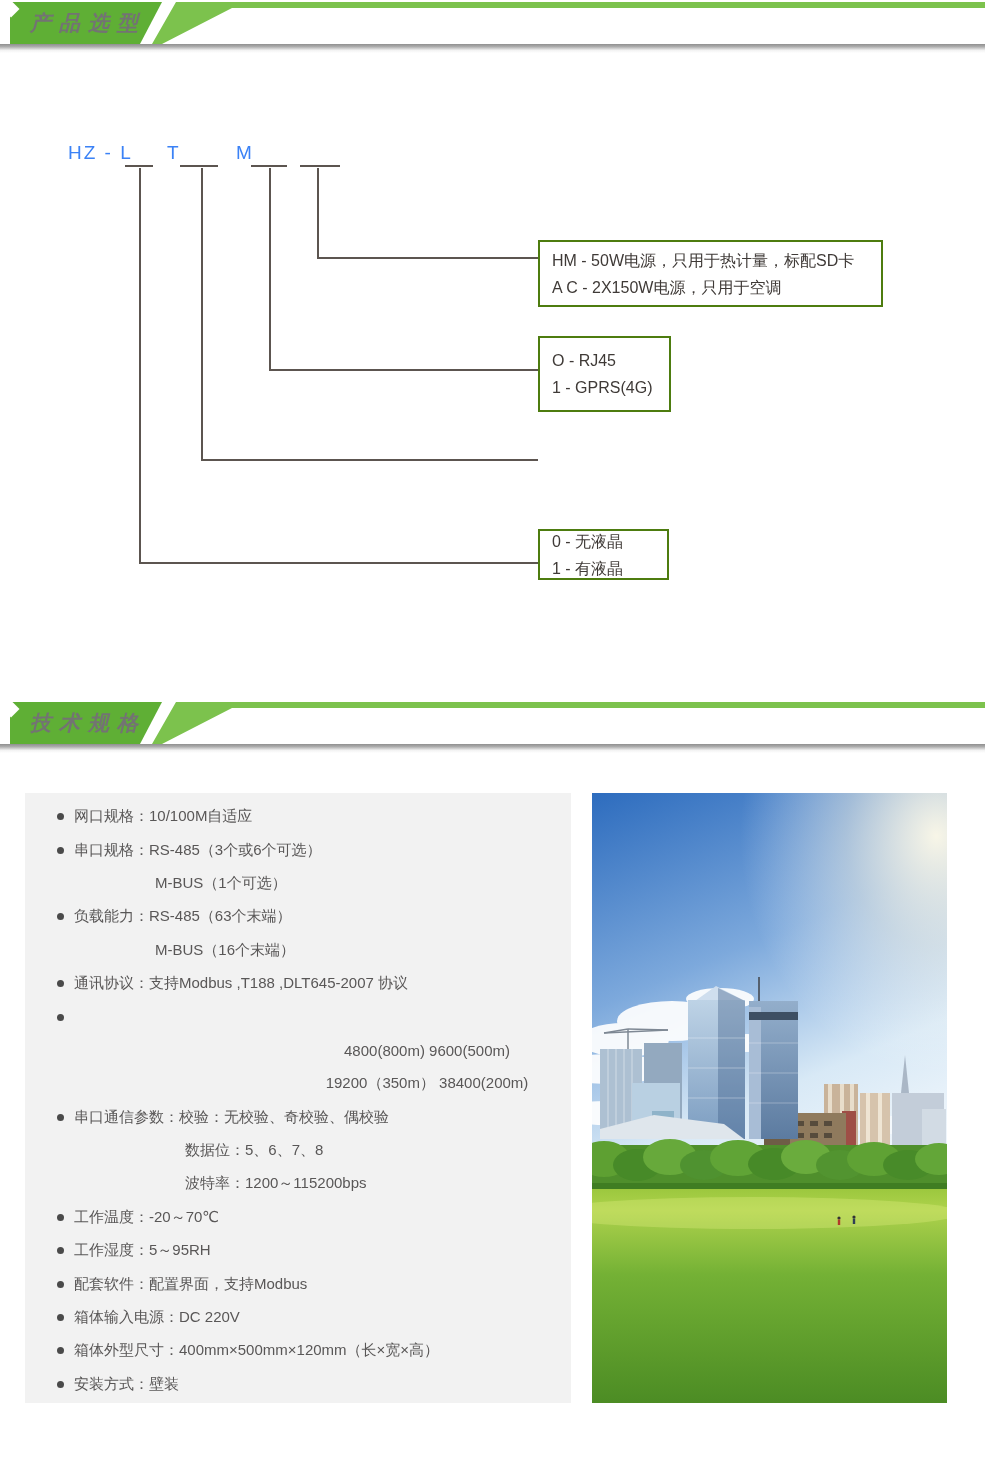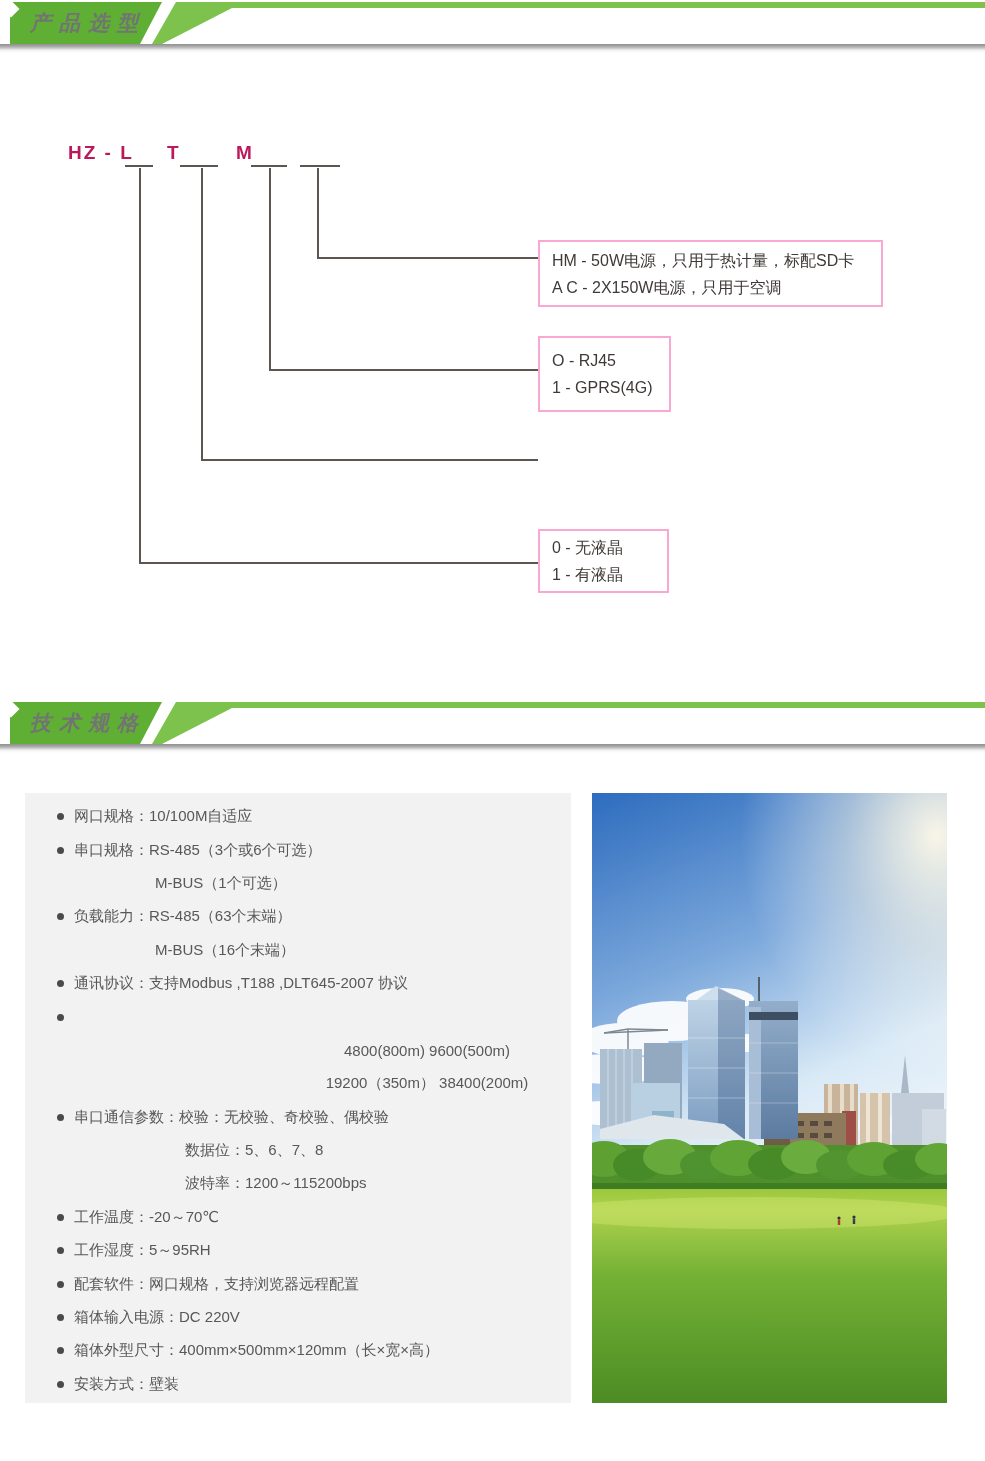--- a/index.html
+++ b/index.html
@@ -15,24 +15,24 @@
     letter-spacing:8px;white-space:nowrap;
   }
   .banner .shadow{
     position:absolute;left:0;top:44px;width:985px;height:9px;
     background:linear-gradient(to bottom,#8f8f8f 0%,#adadad 30%,rgba(205,205,205,0.25) 70%,rgba(255,255,255,0) 100%);
   }
 
   
   .diagram{position:absolute;left:0;top:130px;width:985px;height:480px;}
   .diagram .code{
-    position:absolute;font-size:19px;color:#be185d;letter-spacing:2px;white-space:nowrap;font-weight:bold;
+    position:absolute;font-size:19px;color:#3b82f6;letter-spacing:2px;white-space:nowrap;
   }
   .dbox{
-    position:absolute;background:#ffffff;border:2px solid #f9a8d4;
+    position:absolute;background:#ffffff;border:2px solid #4d7c0f;
     color:#3f3a37;font-size:16px;box-sizing:border-box;
     display:flex;flex-direction:column;justify-content:center;
     padding:6px 12px;line-height:27px;white-space:nowrap;
   }
 
   
   .spec-panel{
     position:absolute;left:25px;top:793px;width:546px;height:610px;
     background:#f2f2f2;box-sizing:border-box;padding-top:7px;
   }
@@ -93,21 +93,21 @@
       <div>HM - 50W电源，只用于热计量，标配SD卡</div>
       <div>A C - 2X150W电源，只用于空调</div>
     </div>
 
     <div class="dbox" style="left:538px;top:206px;width:133px;height:76px;">
       <div>O - RJ45</div>
       <div>1 - GPRS(4G)</div>
     </div>
 
 
-    <div class="dbox" style="left:538px;top:399px;width:131px;height:64px;">
+    <div class="dbox" style="left:538px;top:399px;width:131px;height:51px;">
       <div>0 - 无液晶</div>
       <div>1 - 有液晶</div>
     </div>
   </div>
 
   <div class="banner" style="top:700px;">
     <svg width="985" height="44">
       <polygon points="176,2 985,2 985,8 232,8 162,44 152,44" fill="#7CC24D"></polygon>
       <polygon points="10,2 162,2 140,44 10,44" fill="#5FAF35"></polygon>
       <rect x="-6" y="-6" width="12" height="12" transform="translate(11,9) rotate(45)" fill="#ffffff"></rect>
@@ -161,21 +161,21 @@
     <div class="spec-row">
         <span class="bullet"></span>
         <span>工作温度：-20～70℃</span>
       </div>
     <div class="spec-row">
         <span class="bullet"></span>
         <span>工作湿度：5～95RH</span>
       </div>
     <div class="spec-row">
         <span class="bullet"></span>
-        <span>配套软件：网口规格，支持浏览器远程配置</span>
+        <span>配套软件：配置界面，支持Modbus</span>
       </div>
     <div class="spec-row">
         <span class="bullet"></span>
         <span>箱体输入电源：DC 220V</span>
       </div>
     <div class="spec-row">
         <span class="bullet"></span>
         <span>箱体外型尺寸：400mm×500mm×120mm（长×宽×高）</span>
       </div>
     <div class="spec-row">

